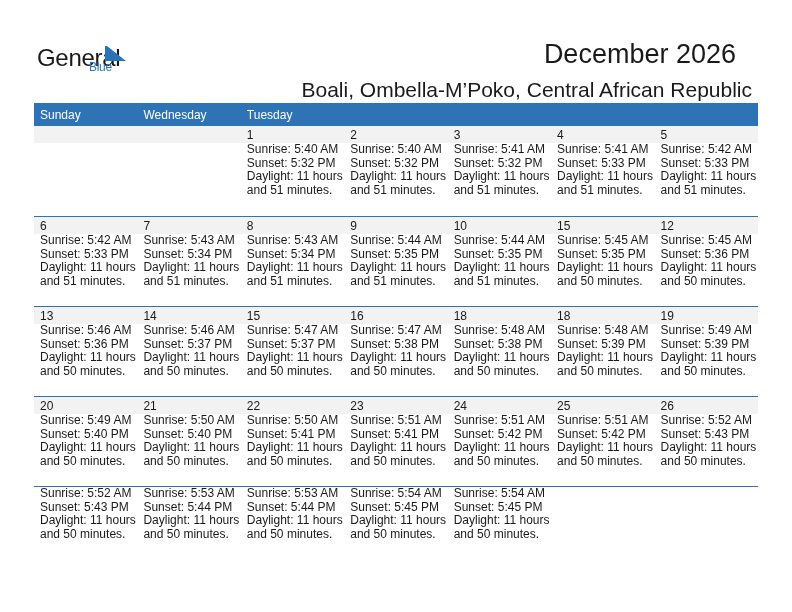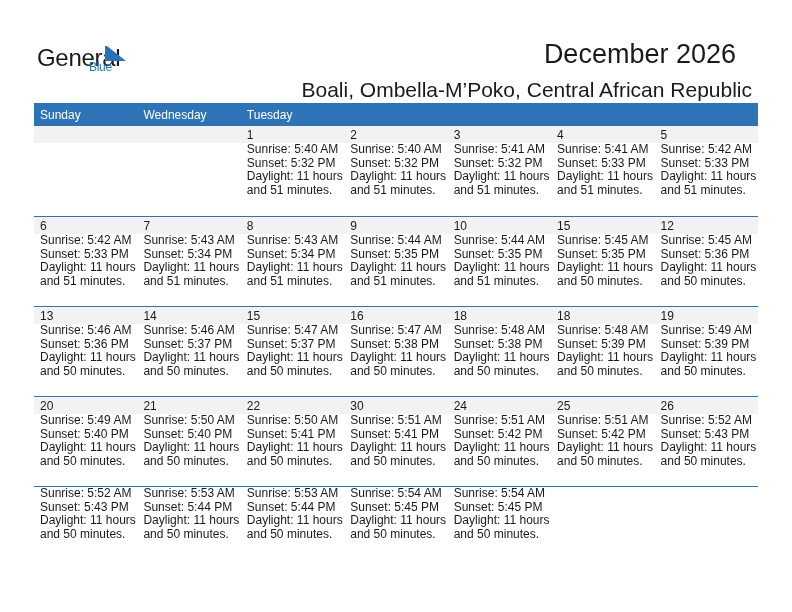--- a/index.html
+++ b/index.html
@@ -209,21 +209,21 @@
             <div>Daylight: 11 hours</div>
             <div>and 50 minutes.</div>
           </div>
         </div>
       </div>
       <div class="week">
         <div class="num-row">
           <div class="num-cell">20</div>
           <div class="num-cell">21</div>
           <div class="num-cell">22</div>
-          <div class="num-cell">30</div>
+          <div class="num-cell">23</div>
           <div class="num-cell">24</div>
           <div class="num-cell">25</div>
           <div class="num-cell">26</div>
         </div>
         <div class="info-row">
           <div class="info-cell">
             <div>Sunrise: 5:49 AM</div>
             <div>Sunset: 5:40 PM</div>
             <div>Daylight: 11 hours</div>
             <div>and 50 minutes.</div>

